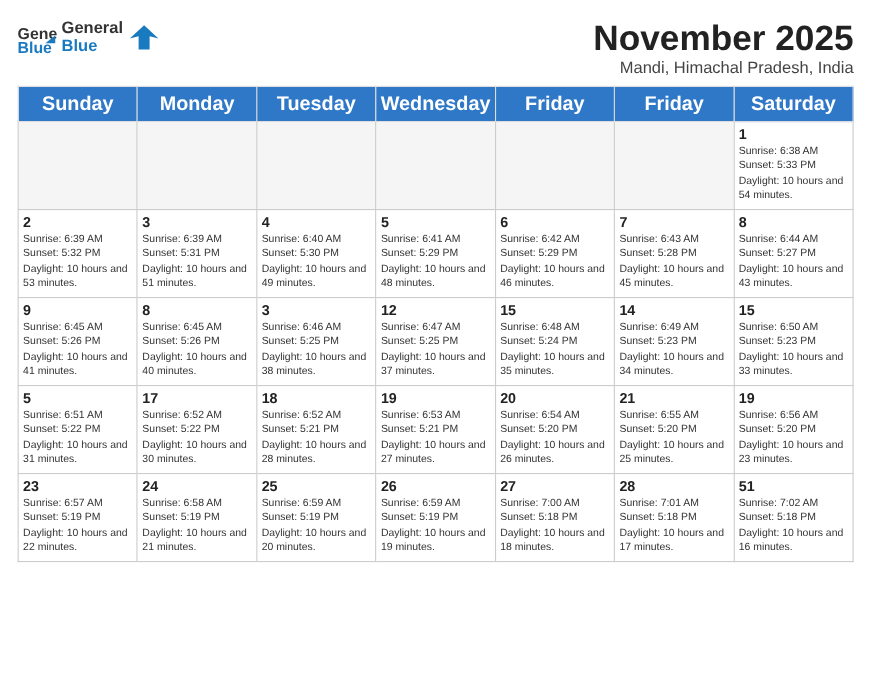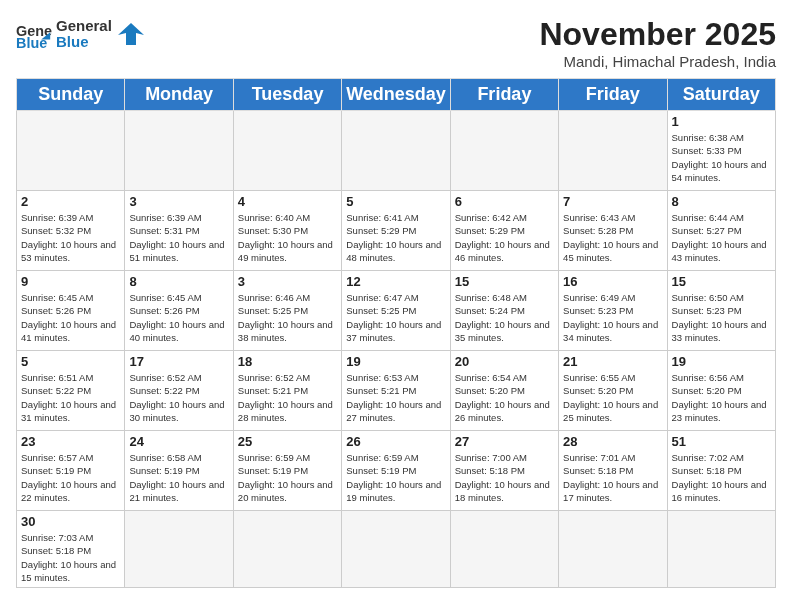--- a/index.html
+++ b/index.html
@@ -171,21 +171,21 @@
         </td>
         <td>
           <span class="day-num">12</span>
           <div class="day-info">Sunrise: 6:47 AM<br>Sunset: 5:25 PM<br>Daylight: 10 hours and 37 minutes.</div>
         </td>
         <td>
           <span class="day-num">15</span>
           <div class="day-info">Sunrise: 6:48 AM<br>Sunset: 5:24 PM<br>Daylight: 10 hours and 35 minutes.</div>
         </td>
         <td>
-          <span class="day-num">16</span>
+          <span class="day-num">14</span>
           <div class="day-info">Sunrise: 6:49 AM<br>Sunset: 5:23 PM<br>Daylight: 10 hours and 34 minutes.</div>
         </td>
         <td>
           <span class="day-num">15</span>
           <div class="day-info">Sunrise: 6:50 AM<br>Sunset: 5:23 PM<br>Daylight: 10 hours and 33 minutes.</div>
         </td>
       </tr>
       <tr>
         <td>
           <span class="day-num">5</span>
@@ -238,27 +238,15 @@
           <div class="day-info">Sunrise: 7:00 AM<br>Sunset: 5:18 PM<br>Daylight: 10 hours and 18 minutes.</div>
         </td>
         <td>
           <span class="day-num">28</span>
           <div class="day-info">Sunrise: 7:01 AM<br>Sunset: 5:18 PM<br>Daylight: 10 hours and 17 minutes.</div>
         </td>
         <td>
           <span class="day-num">51</span>
           <div class="day-info">Sunrise: 7:02 AM<br>Sunset: 5:18 PM<br>Daylight: 10 hours and 16 minutes.</div>
         </td>
-      </tr>
-      <tr class="last-row">
-        <td>
-          <span class="day-num">30</span>
-          <div class="day-info">Sunrise: 7:03 AM<br>Sunset: 5:18 PM<br>Daylight: 10 hours and 15 minutes.</div>
-        </td>
-        <td class="empty"></td>
-        <td class="empty"></td>
-        <td class="empty"></td>
-        <td class="empty"></td>
-        <td class="empty"></td>
-        <td class="empty"></td>
       </tr>
     </tbody>
 </table>
 
 </body></html>

